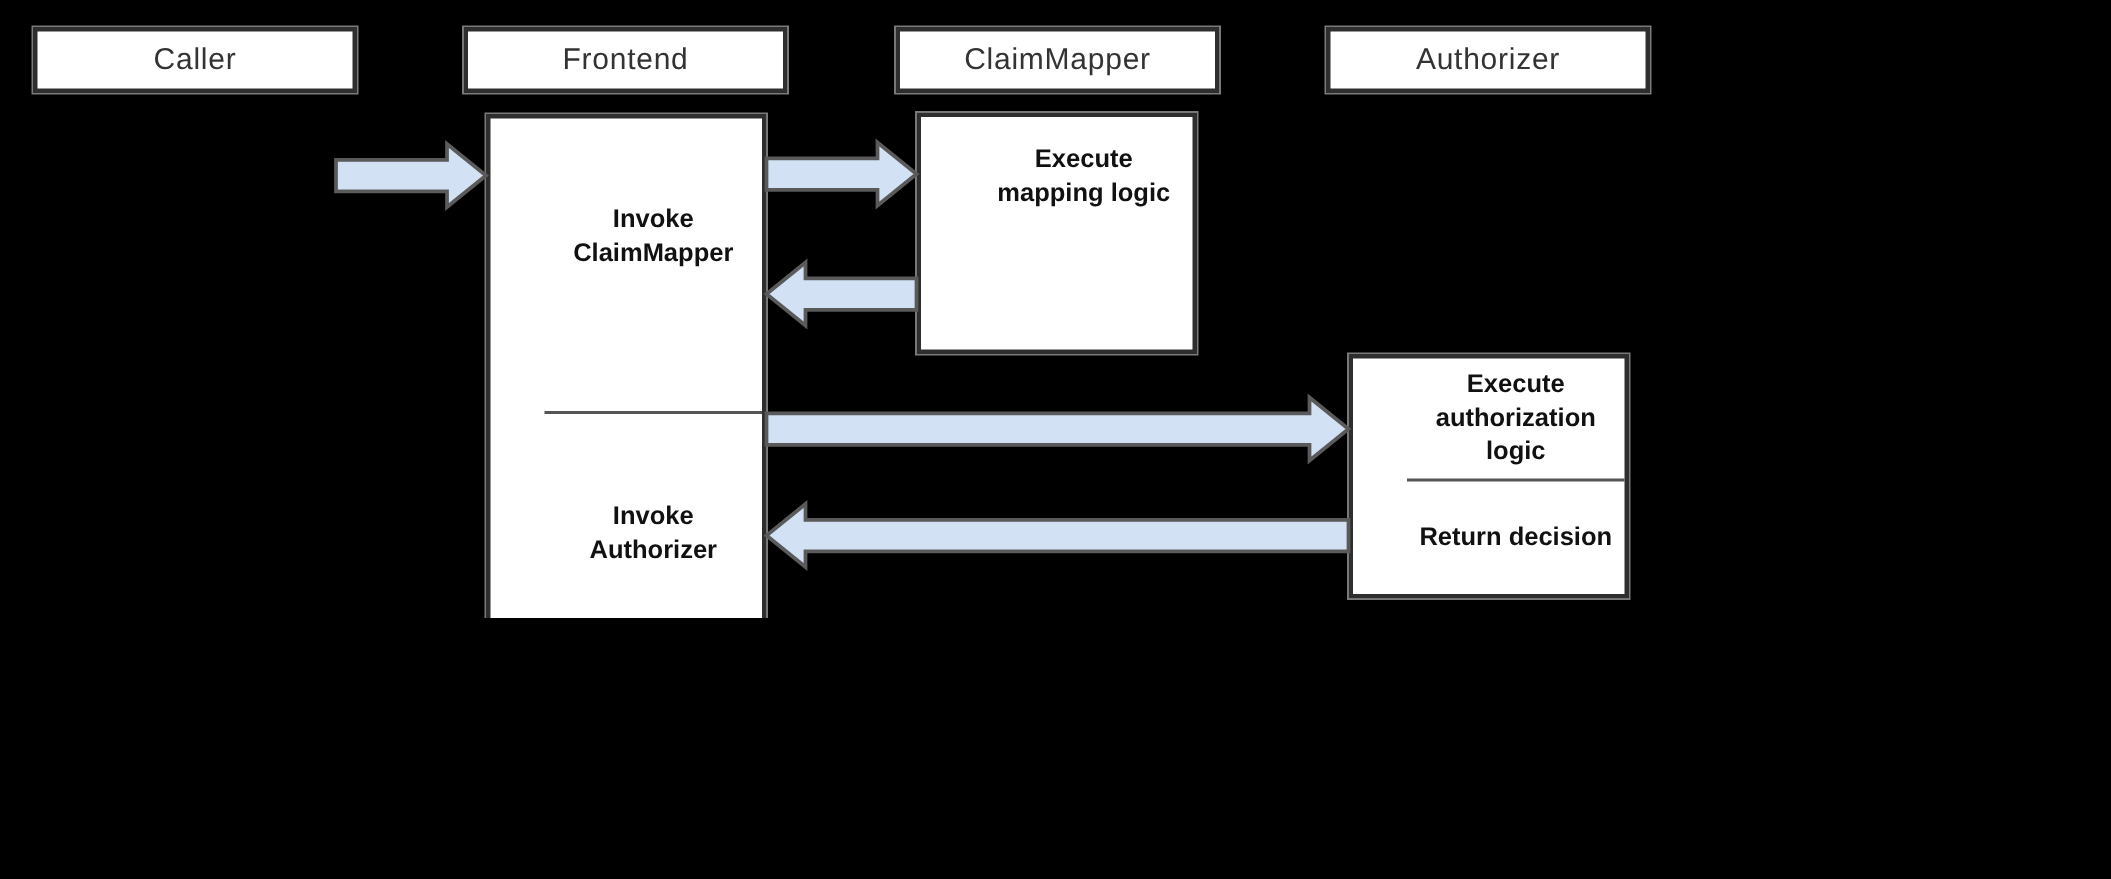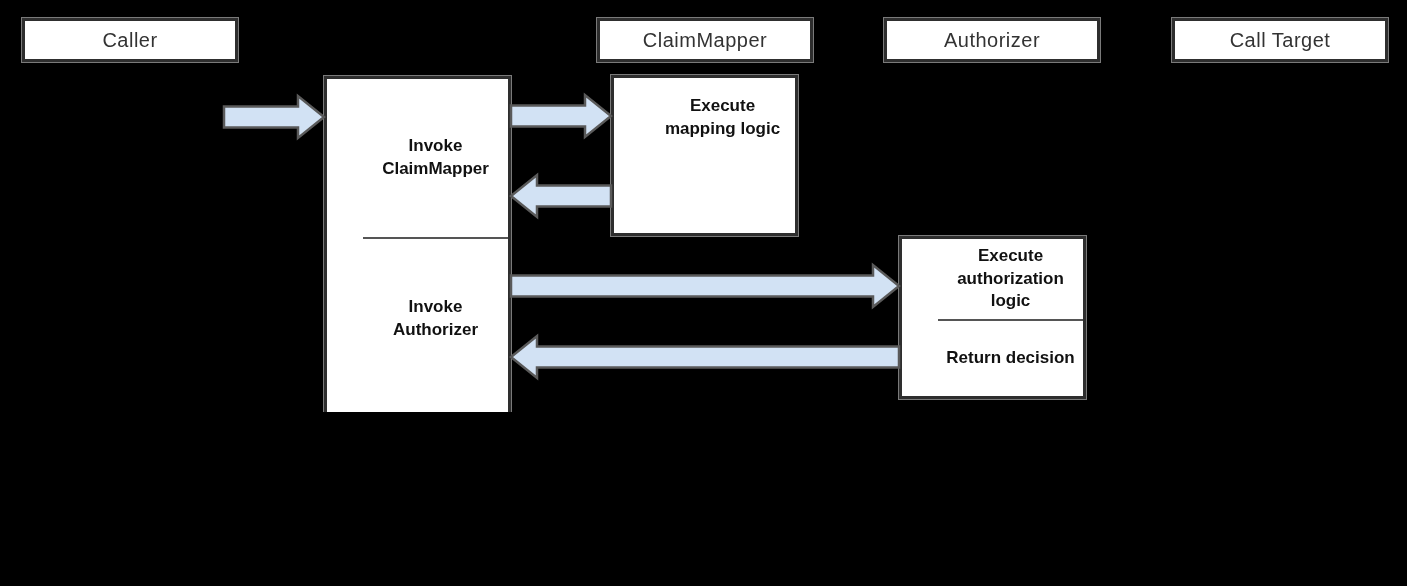--- a/index.html
+++ b/index.html
@@ -31,39 +31,39 @@
     text-align:center;white-space:pre-line;
     font-size:17px;font-weight:700;line-height:1.35;color:var(--label-text);
     padding:2px 6px;
     margin-left:36px;
   }
   .sect + .sect{border-top:2px solid var(--divider);}
   .arrow-svg{position:absolute;display:block;}
   
   .hdr.c0{left:22px}.hdr.c1{left:309px}.hdr.c2{left:597px}.hdr.c3{left:884px}.hdr.c4{left:1172px}
   .abox.caller{left:36px;top:76px;height:485px;}
-  .abox.frontend{left:324px;top:76px;height:485px;}
+  .abox.frontend{left:324px;top:76px;height:485px;gap:37px;}
   .abox.claim_mapper{left:611px;top:75px;height:161px;}
   .abox.authorizer{left:899px;top:236px;height:163px;}
   .abox.call_target{left:1186px;top:399px;height:163px;}
   .abox.frontend .s0{height:158px}.abox.frontend .s1{height:162px}.abox.frontend .s2{flex:1}
   .abox.claim_mapper .s0{height:79px}.abox.claim_mapper .s1{flex:1}
   .abox.authorizer .s0{height:80px}.abox.authorizer .s1{flex:1}
   .abox.call_target .s0{height:79px}.abox.call_target .s1{flex:1}
   .abox.caller .s0{flex:1}
 </style>
 </head>
 <body>
 
 <div class="stage">
 
   <div class="hdr c0">Caller</div>
+  <div class="hdr c1">Frontend</div>
   <div class="hdr c2">ClaimMapper</div>
   <div class="hdr c3">Authorizer</div>
-  <div class="hdr c4">Call Target</div>
 
 
   <div class="abox frontend">
     <div class="sect s0">Invoke
 ClaimMapper</div>
     <div class="sect s1">Invoke
 Authorizer</div>
   </div>
 
   <div class="abox claim_mapper">

